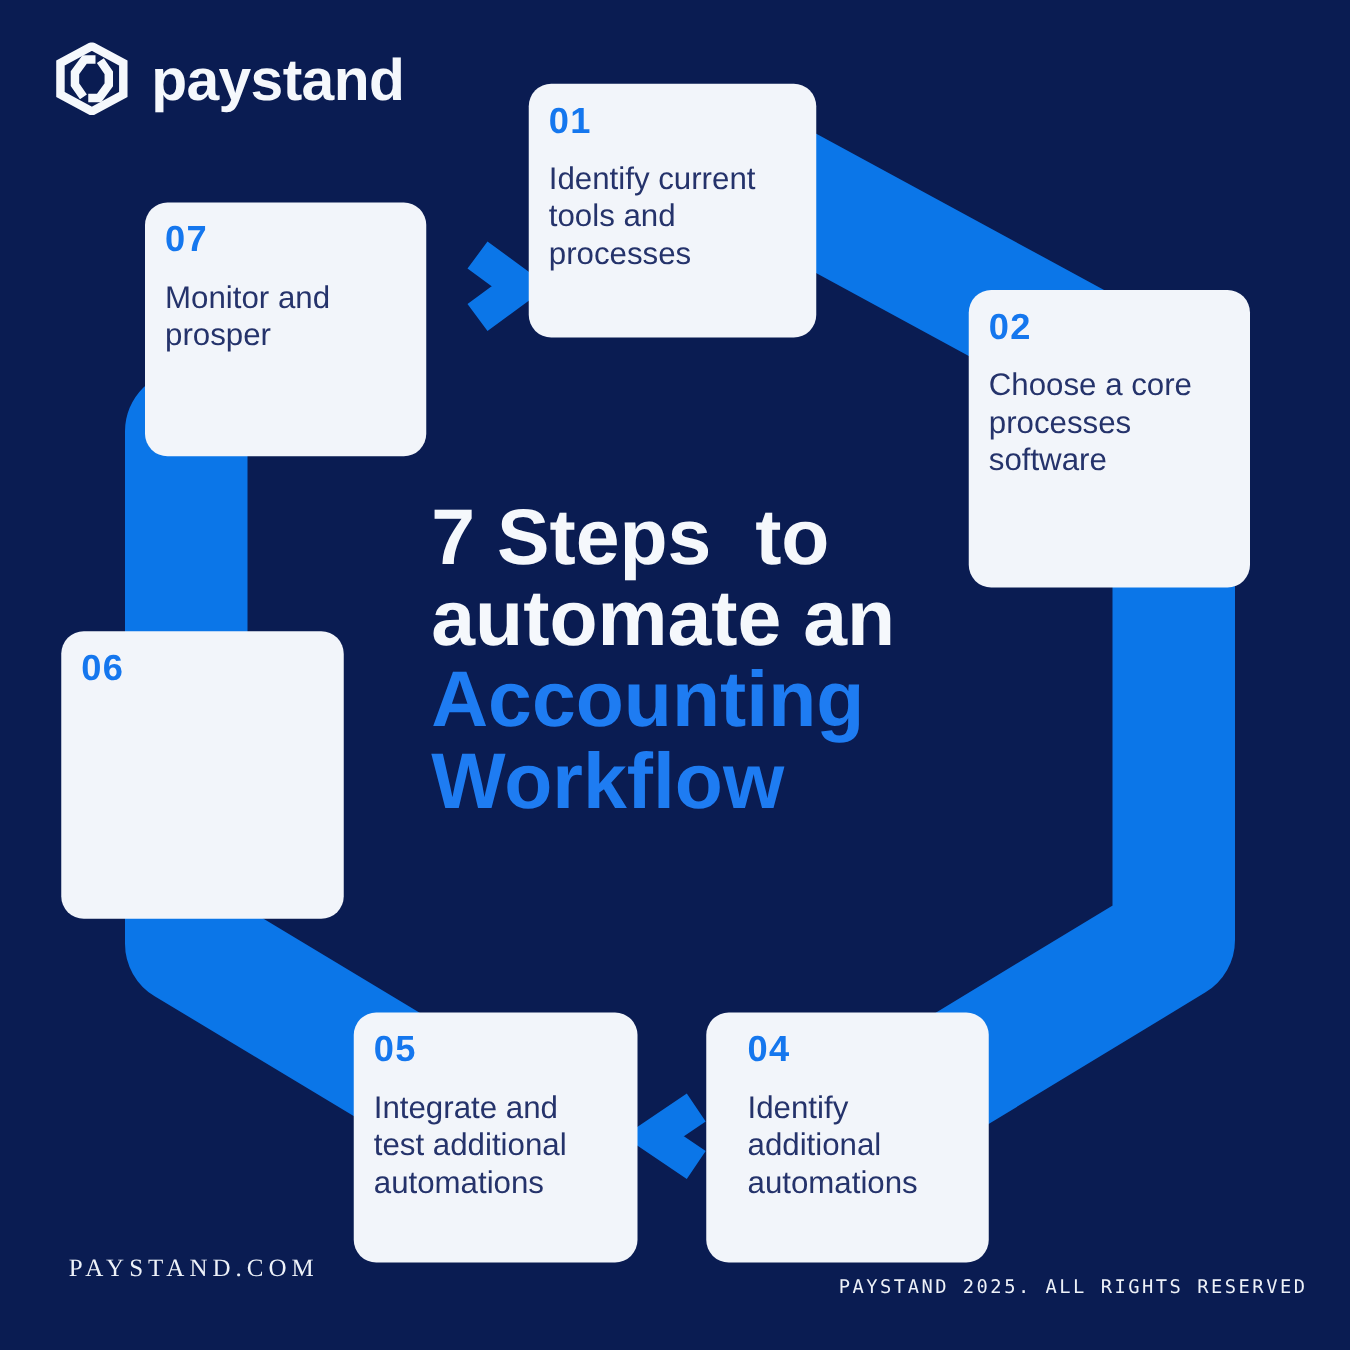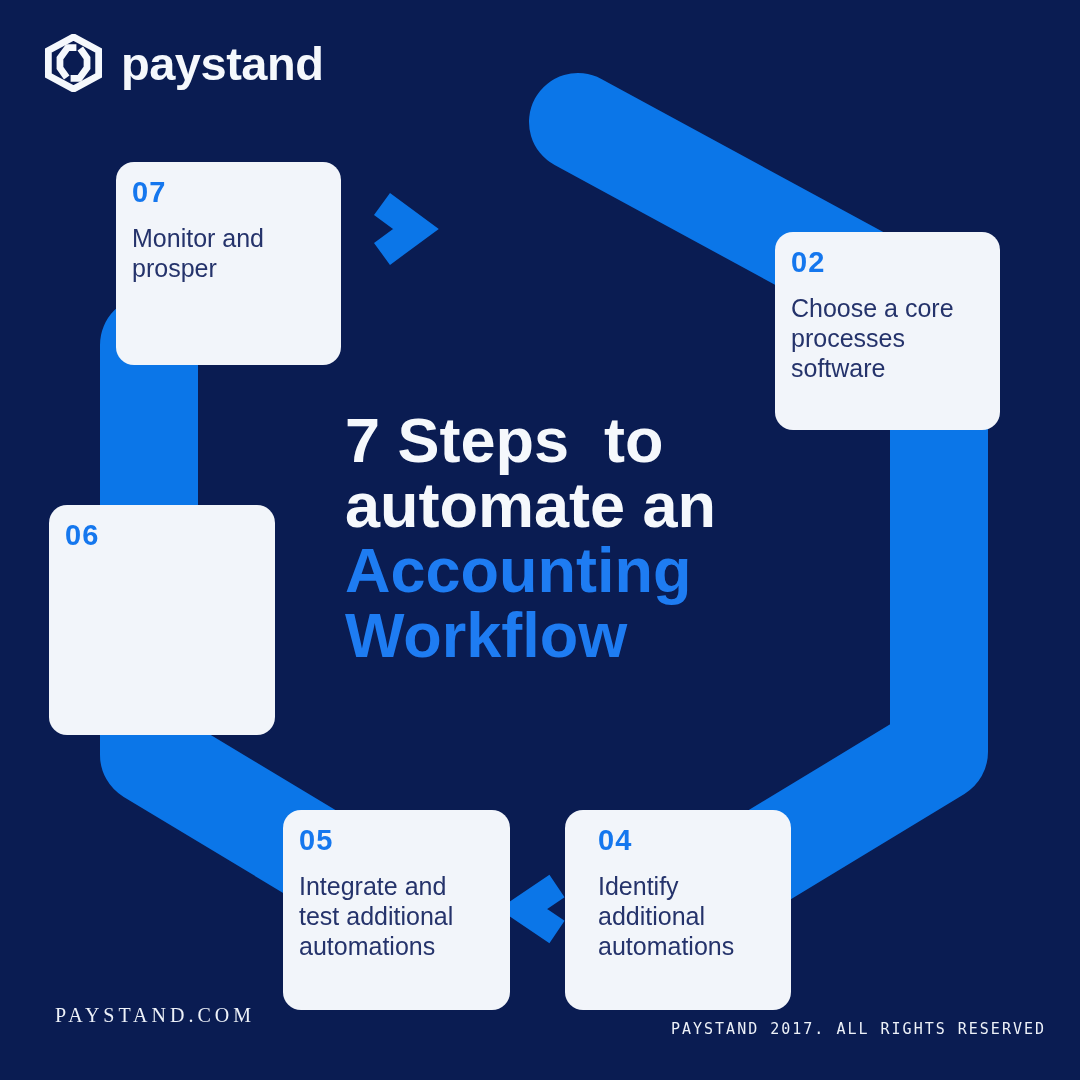--- a/index.html
+++ b/index.html
@@ -12,21 +12,21 @@
   .ring-svg { left:0; top:0; }
 
   
   .logo { position:absolute; left:42px; top:34px; display:flex; align-items:center; gap:16px; }
   .logo-text {
     color:var(--white_text,#F5F8FC); font-size:47px; font-weight:bold;
     letter-spacing:-0.5px; line-height:1;
   }
 
   
-  .title { position:absolute; left:345px; top:408px; }
+  .title { position:absolute; left:345px; top:398px; }
   .title-line {
     font-size:63px; font-weight:bold; line-height:65px;
     white-space:pre-wrap; color:var(--white_text,#F5F8FC);
   }
   .title-line.blue { color:var(--title_blue,#1E7CF2); }
 
   
   .card {
     position:absolute; background:var(--card_bg,#F2F5FA);
     border-radius:18px; padding:14px 16px; box-sizing:border-box;
@@ -79,22 +79,28 @@
     <div class="logo-text">paystand</div>
   </div>
 
   <div class="title">
     <div class="title-line">7 Steps  to</div>
     <div class="title-line">automate an</div>
     <div class="title-line blue">Accounting</div>
     <div class="title-line blue">Workflow</div>
   </div>
 
+  <div class="card" style="left:423px; top:67px; width:230px; height:203px;">
+    <div class="card-num">01</div>
+    <div class="card-text">Identify current
+tools and
+processes</div>
+  </div>
 
-  <div class="card" style="left:775px; top:232px; width:225px; height:198px;">
+  <div class="card" style="left:775px; top:232px; width:225px; height:238px;">
     <div class="card-num">02</div>
     <div class="card-text">Choose a core
 processes
 software</div>
   </div>
 
 
   <div class="card" style="left:565px; top:810px; width:226px; height:200px;padding-left:33px;">
     <div class="card-num">04</div>
     <div class="card-text">Identify
@@ -113,15 +119,15 @@
     <div class="card-num">06</div>
   </div>
 
   <div class="card" style="left:116px; top:162px; width:225px; height:203px;">
     <div class="card-num">07</div>
     <div class="card-text">Monitor and
 prosper</div>
   </div>
 
   <div class="footer-left">PAYSTAND.COM</div>
-  <div class="footer-right">PAYSTAND 2017. ALL RIGHTS RESERVED</div>
+  <div class="footer-right">PAYSTAND 2025. ALL RIGHTS RESERVED</div>
 
 </div>
 
 </body></html>

